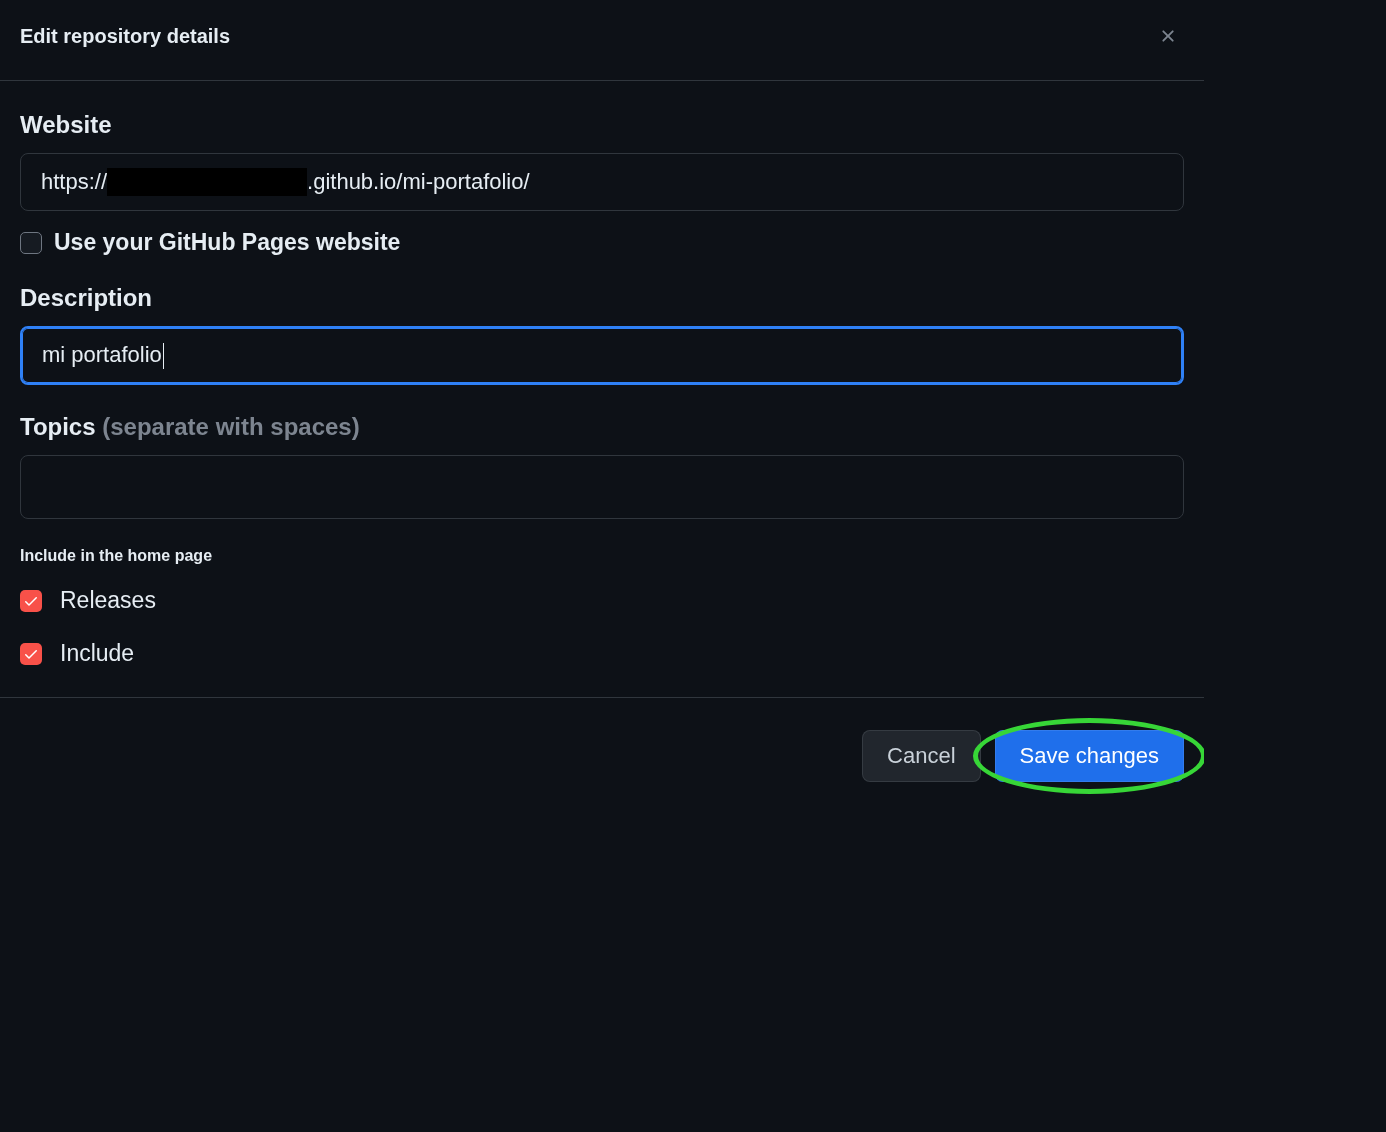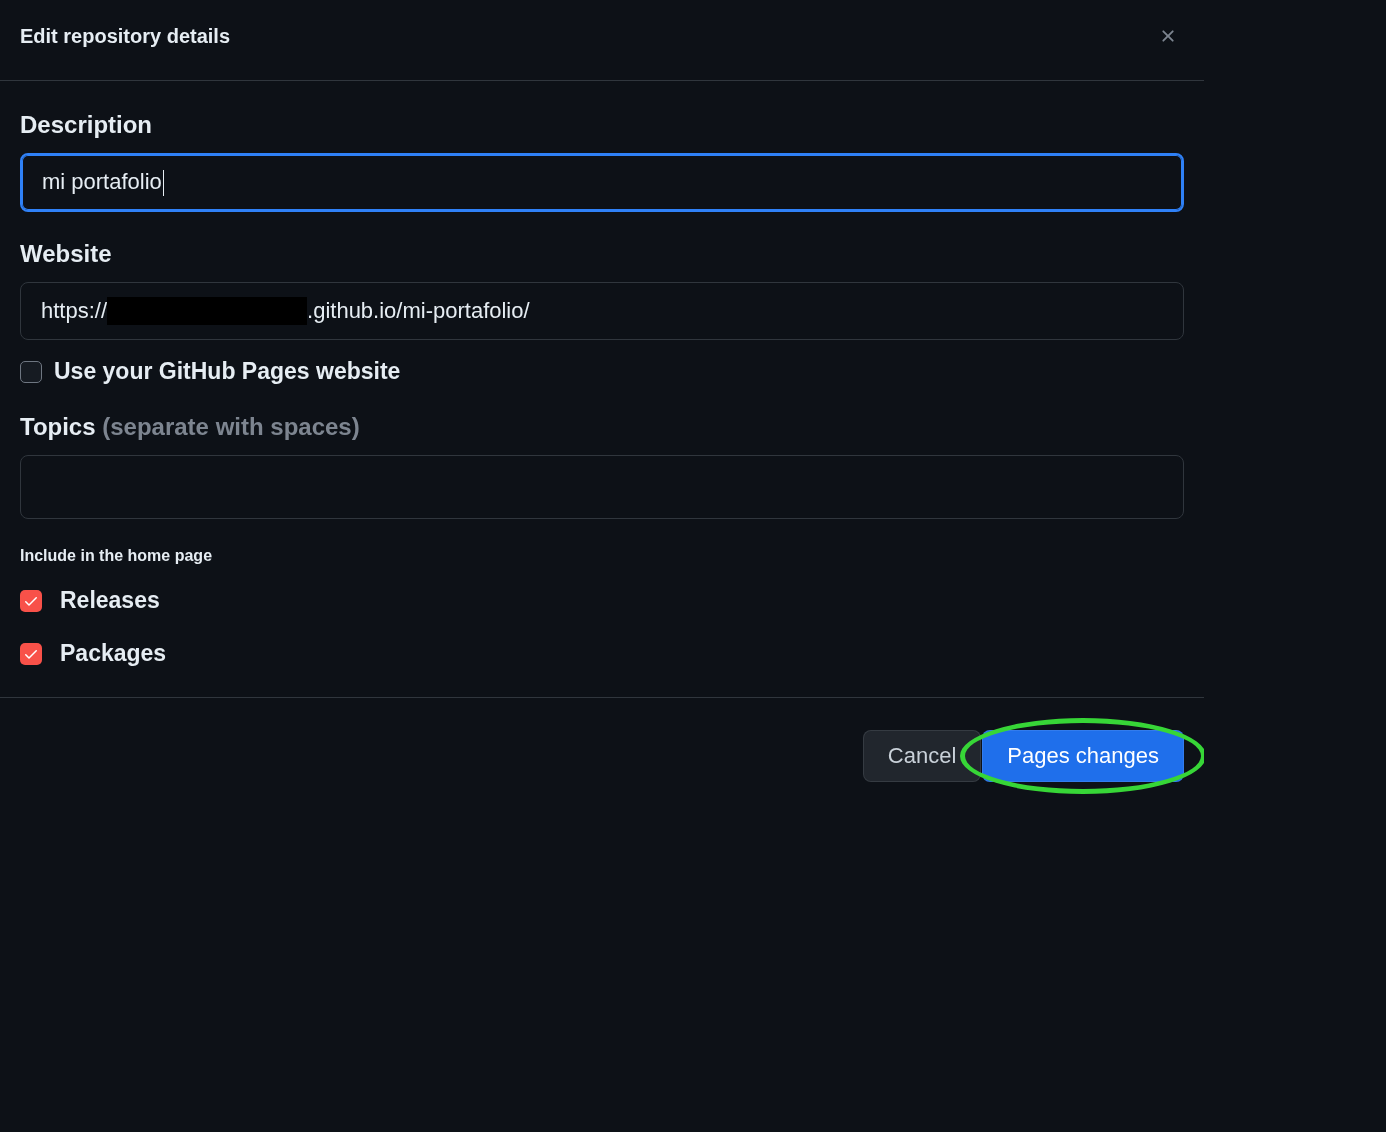--- a/index.html
+++ b/index.html
@@ -123,29 +123,29 @@
     margin-bottom: 22px;
   }
   .include-list { display: flex; flex-direction: column; gap: 26px; }
   .include-row {
     display: flex;
     align-items: center;
     gap: 18px;
   }
   .include-label {
     font-size: 23px;
-    font-weight: 700;
+    font-weight: 400;
     color: #e6edf3;
   }
   .modal-footer {
     border-top: 1px solid #30363d;
     padding: 32px 20px 22px 20px;
     display: flex;
     justify-content: flex-end;
-    gap: 1px;
+    gap: 14px;
     align-items: center;
   }
   .btn {
     font-size: 22px;
     font-weight: 500;
     padding: 12px 24px;
     border-radius: 8px;
     cursor: pointer;
     border: 1px solid rgba(240,246,252,0.1);
   }
@@ -199,36 +199,36 @@
     <button class="close-btn">
       <svg viewBox="0 0 16 16" fill="#7d8590">
           <path d="M3.72 3.72a.75.75 0 0 1 1.06 0L8 6.94l3.22-3.22a.75.75 0 1 1 1.06 1.06L9.06 8l3.22 3.22a.75.75 0 1 1-1.06 1.06L8 9.06l-3.22 3.22a.75.75 0 0 1-1.06-1.06L6.94 8 3.72 4.78a.75.75 0 0 1 0-1.06Z"></path>
         </svg>
     </button>
   </div>
 
   <div class="modal-body">
 
     <div class="field-group">
-      <label class="field-label">Description</label>
-      <div class="text-input focused">
-        <span>mi portafolio</span><span class="cursor-caret"></span>
-      </div>
-    </div>
-
-    <div class="field-group">
       <label class="field-label">Website</label>
       <div class="website-display">
         <span>https://</span>
           <span class="redacted"></span>
           <span>.github.io/mi-portafolio/</span>
       </div>
       <div class="checkbox-row">
         <span class="cb cb-unchecked"></span>
         <span class="cb-label">Use your GitHub Pages website</span>
+      </div>
+    </div>
+
+    <div class="field-group">
+      <label class="field-label">Description</label>
+      <div class="text-input focused">
+        <span>mi portafolio</span><span class="cursor-caret"></span>
       </div>
     </div>
 
     <div class="field-group">
       <label class="field-label">
         <span>Topics </span><span class="hint">(separate with spaces)</span>
       </label>
       <div class="topics-input"></div>
     </div>
 
@@ -244,29 +244,29 @@
           </span>
           <span class="include-label">Releases</span>
         </div>
 
         <div class="include-row">
           <span class="cb cb-checked">
             <svg viewBox="0 0 16 16" fill="#fff">
                 <path d="M13.78 4.22a.75.75 0 0 1 0 1.06l-7.25 7.25a.75.75 0 0 1-1.06 0L2.22 9.28a.75.75 0 0 1 1.06-1.06L6 10.94l6.72-6.72a.75.75 0 0 1 1.06 0Z"></path>
               </svg>
           </span>
-          <span class="include-label">Packages</span>
+          <span class="include-label">Include</span>
         </div>
 
 
       </div>
     </div>
 
   </div>
 
   <div class="modal-footer">
     <button class="btn btn-secondary">Cancel</button>
     <span class="highlight-ring">
-      <button class="btn btn-primary">Pages changes</button>
+      <button class="btn btn-primary">Save changes</button>
     </span>
   </div>
 
 </div>
 
 </body></html>

